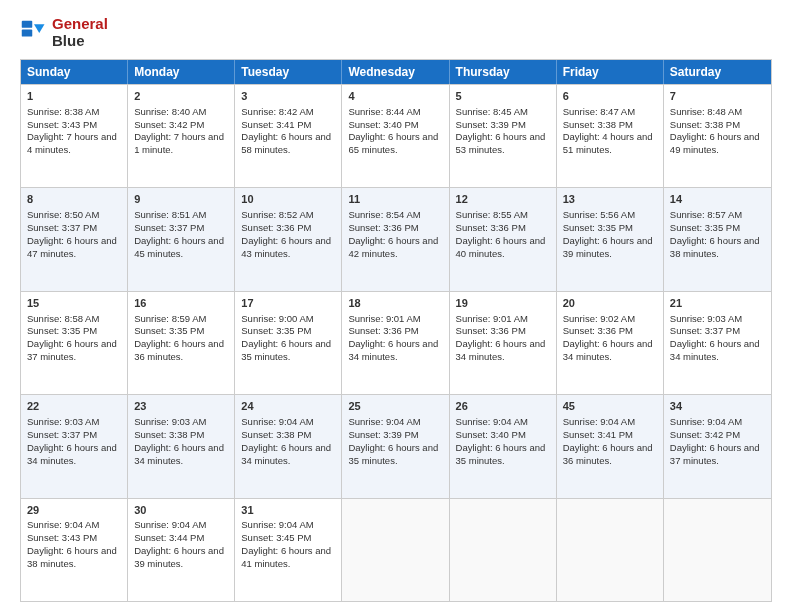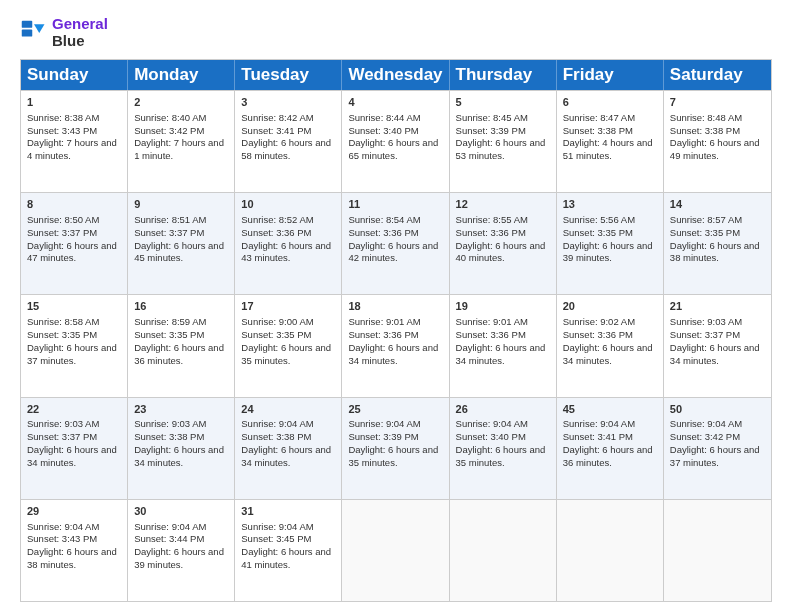--- a/index.html
+++ b/index.html
@@ -28,21 +28,21 @@
       align-items: center;
       gap: 4px;
     }
     .logo-text {
       font-size: 15px;
       font-weight: bold;
       color: #333;
       line-height: 1.1;
     }
     .logo-text span {
-      color: #6d28d9;
+      color: #b91c1c;
     }
     .logo-icon {
       width: 28px;
       height: 28px;
     }
     .title-block {
       text-align: right;
     }
     .month-title {
       font-size: 32px;
@@ -62,21 +62,21 @@
       border: 1px solid #ccc;
     }
     .cal-header-row {
       display: grid;
       grid-template-columns: repeat(7, 1fr);
       background: #1a6fc4;
     }
     .cal-header-cell {
       color: #fff;
       font-weight: bold;
-      font-size: 17px;
+      font-size: 12px;
       padding: 5px 6px;
       border-right: 1px solid rgba(255,255,255,0.3);
     }
     .cal-header-cell:last-child { border-right: none; }
     .cal-body {
       display: flex;
       flex-direction: column;
       flex: 1;
     }
     .cal-row {
@@ -166,21 +166,21 @@
           <div class="cal-cell"><span class="day-num">20</span><span>Sunrise: 9:02 AM</span><br><span>Sunset: 3:36 PM</span><br><span>Daylight: 6 hours and 34 minutes.</span></div>
           <div class="cal-cell"><span class="day-num">21</span><span>Sunrise: 9:03 AM</span><br><span>Sunset: 3:37 PM</span><br><span>Daylight: 6 hours and 34 minutes.</span></div>
         </div>
         <div class="cal-row">
           <div class="cal-cell"><span class="day-num">22</span><span>Sunrise: 9:03 AM</span><br><span>Sunset: 3:37 PM</span><br><span>Daylight: 6 hours and 34 minutes.</span></div>
           <div class="cal-cell"><span class="day-num">23</span><span>Sunrise: 9:03 AM</span><br><span>Sunset: 3:38 PM</span><br><span>Daylight: 6 hours and 34 minutes.</span></div>
           <div class="cal-cell"><span class="day-num">24</span><span>Sunrise: 9:04 AM</span><br><span>Sunset: 3:38 PM</span><br><span>Daylight: 6 hours and 34 minutes.</span></div>
           <div class="cal-cell"><span class="day-num">25</span><span>Sunrise: 9:04 AM</span><br><span>Sunset: 3:39 PM</span><br><span>Daylight: 6 hours and 35 minutes.</span></div>
           <div class="cal-cell"><span class="day-num">26</span><span>Sunrise: 9:04 AM</span><br><span>Sunset: 3:40 PM</span><br><span>Daylight: 6 hours and 35 minutes.</span></div>
           <div class="cal-cell"><span class="day-num">45</span><span>Sunrise: 9:04 AM</span><br><span>Sunset: 3:41 PM</span><br><span>Daylight: 6 hours and 36 minutes.</span></div>
-          <div class="cal-cell"><span class="day-num">50</span><span>Sunrise: 9:04 AM</span><br><span>Sunset: 3:42 PM</span><br><span>Daylight: 6 hours and 37 minutes.</span></div>
+          <div class="cal-cell"><span class="day-num">34</span><span>Sunrise: 9:04 AM</span><br><span>Sunset: 3:42 PM</span><br><span>Daylight: 6 hours and 37 minutes.</span></div>
         </div>
         <div class="cal-row">
           <div class="cal-cell"><span class="day-num">29</span><span>Sunrise: 9:04 AM</span><br><span>Sunset: 3:43 PM</span><br><span>Daylight: 6 hours and 38 minutes.</span></div>
           <div class="cal-cell"><span class="day-num">30</span><span>Sunrise: 9:04 AM</span><br><span>Sunset: 3:44 PM</span><br><span>Daylight: 6 hours and 39 minutes.</span></div>
           <div class="cal-cell"><span class="day-num">31</span><span>Sunrise: 9:04 AM</span><br><span>Sunset: 3:45 PM</span><br><span>Daylight: 6 hours and 41 minutes.</span></div>
           <div class="cal-cell empty"></div>
           <div class="cal-cell empty"></div>
           <div class="cal-cell empty"></div>
           <div class="cal-cell empty"></div>
         </div>

